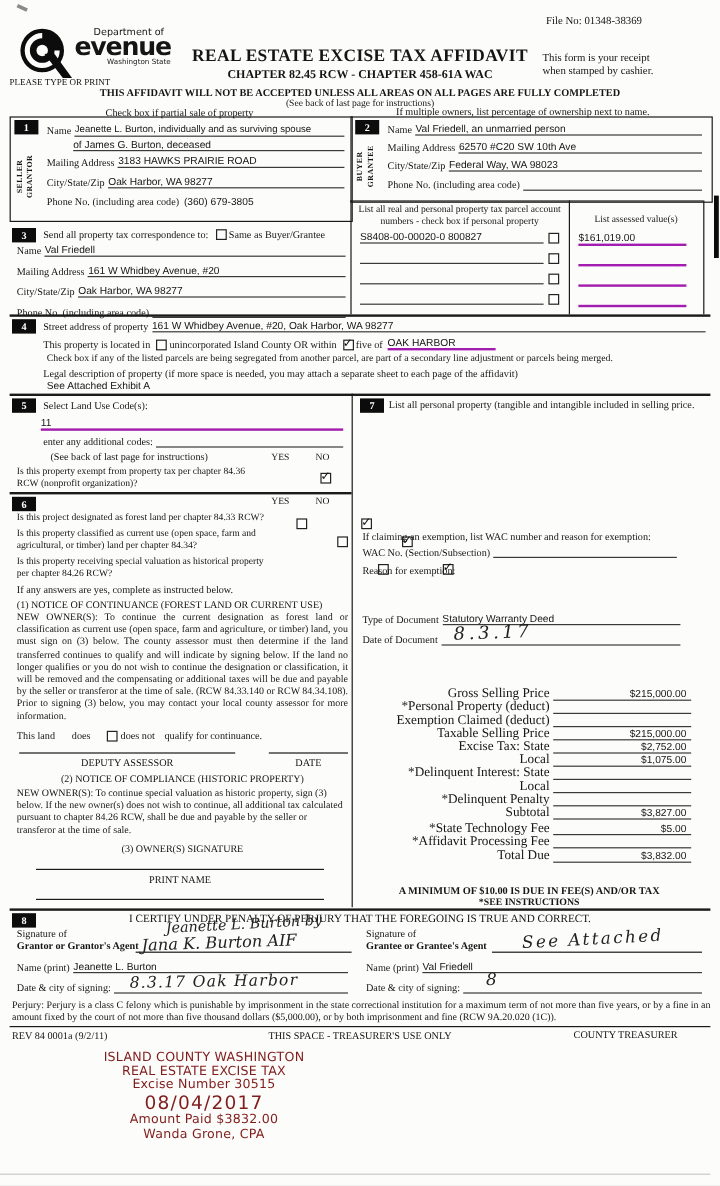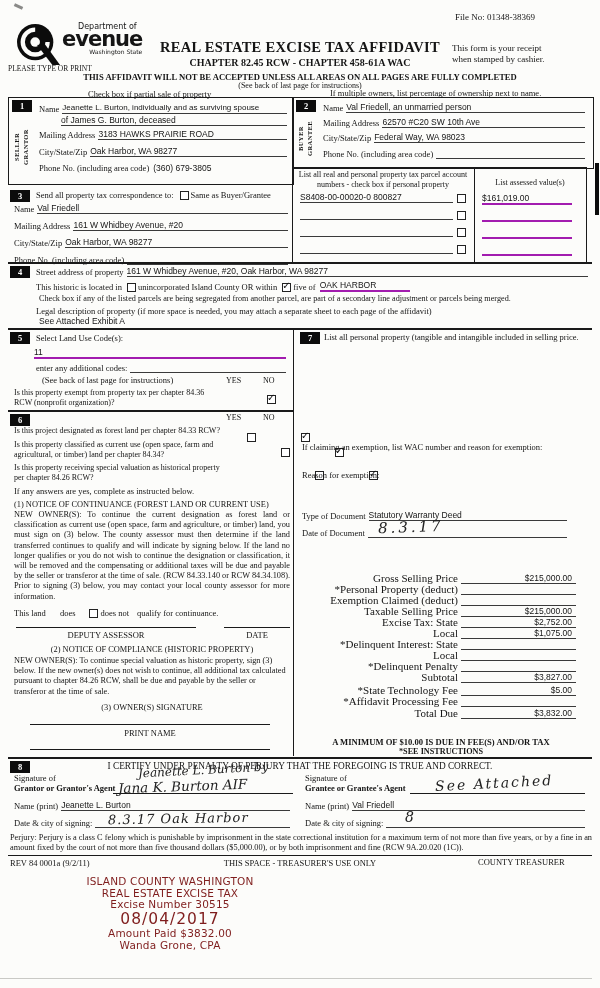--- a/index.html
+++ b/index.html
@@ -183,21 +183,21 @@
   <div class="abs ulspan" style="left:482px;top:244px;width:90px;height:10px;"></div>
 
   
   <div class="hline" style="left:8px;top:262px;width:584px;height:2px;"></div>
   <div class="badge" style="left:10px;top:266px;">4</div>
   <div class="abs frow" style="left:36px;top:266px;width:552px;">
     <span class="lbl nw">Street address of property</span>
     <span class="fill val">161 W Whidbey Avenue, #20, Oak Harbor, WA 98277</span>
   </div>
   <div class="abs frow" style="left:36px;top:280px;">
-    <span class="lbl nw">This historic is located in</span>
+    <span class="lbl nw">This property is located in</span>
     <span class="cb" style="margin-left:5px;"></span>
     <span class="lbl nw">unincorporated Island County OR within</span>
     <span class="cb on" style="margin-left:5px;"></span>
     <span class="lbl nw">five of</span>
     <span class="val ulspan nw" style="margin-left:4px;width:90px;">OAK HARBOR</span>
   </div>
   <div class="abs lbl nw" style="left:39px;top:294px;font-size:8.2px;">Check box if any of the listed parcels are being segregated from another parcel, are part of a secondary line adjustment or parcels being merged.</div>
   <div class="abs lbl nw" style="left:36px;top:306px;">Legal description of property (if more space is needed, you may attach a separate sheet to each page of the affidavit)</div>
   <div class="abs val nw" style="left:39px;top:316px;">See Attached Exhibit A</div>
 
@@ -261,20 +261,24 @@
   <div class="abs sm ctr nw" style="left:14px;top:703px;width:276px;font-size:8.4px;">(3) OWNER(S) SIGNATURE</div>
   <div class="hline" style="left:30px;top:724px;width:240px;height:1px;"></div>
   <div class="abs lbl ctr nw" style="left:30px;top:728px;width:240px;">PRINT NAME</div>
   <div class="hline" style="left:30px;top:749px;width:240px;height:1px;"></div>
 
   
   <div class="badge" style="left:300px;top:332px;">7</div>
   <div class="abs lbl" style="left:324px;top:332px;width:255px;line-height:10.5px;">List all personal property (tangible and intangible included in selling price.</div>
 
   <div class="abs lbl nw" style="left:302px;top:442px;">If claiming an exemption, list WAC number and reason for exemption:</div>
+  <div class="abs frow" style="left:302px;top:454px;width:262px;">
+    <span class="lbl nw">WAC No. (Section/Subsection)</span>
+    <span class="fill"></span>
+  </div>
   <div class="abs lbl nw" style="left:302px;top:470px;">Reason for exemption:</div>
 
   <div class="abs frow" style="left:302px;top:510px;width:265px;">
     <span class="lbl nw">Type of Document</span>
     <span class="fill val">Statutory Warranty Deed</span>
   </div>
   <div class="abs frow" style="left:302px;top:524px;width:265px;height:14px;">
     <span class="lbl nw">Date of Document</span>
     <span class="fill"></span>
   </div>

